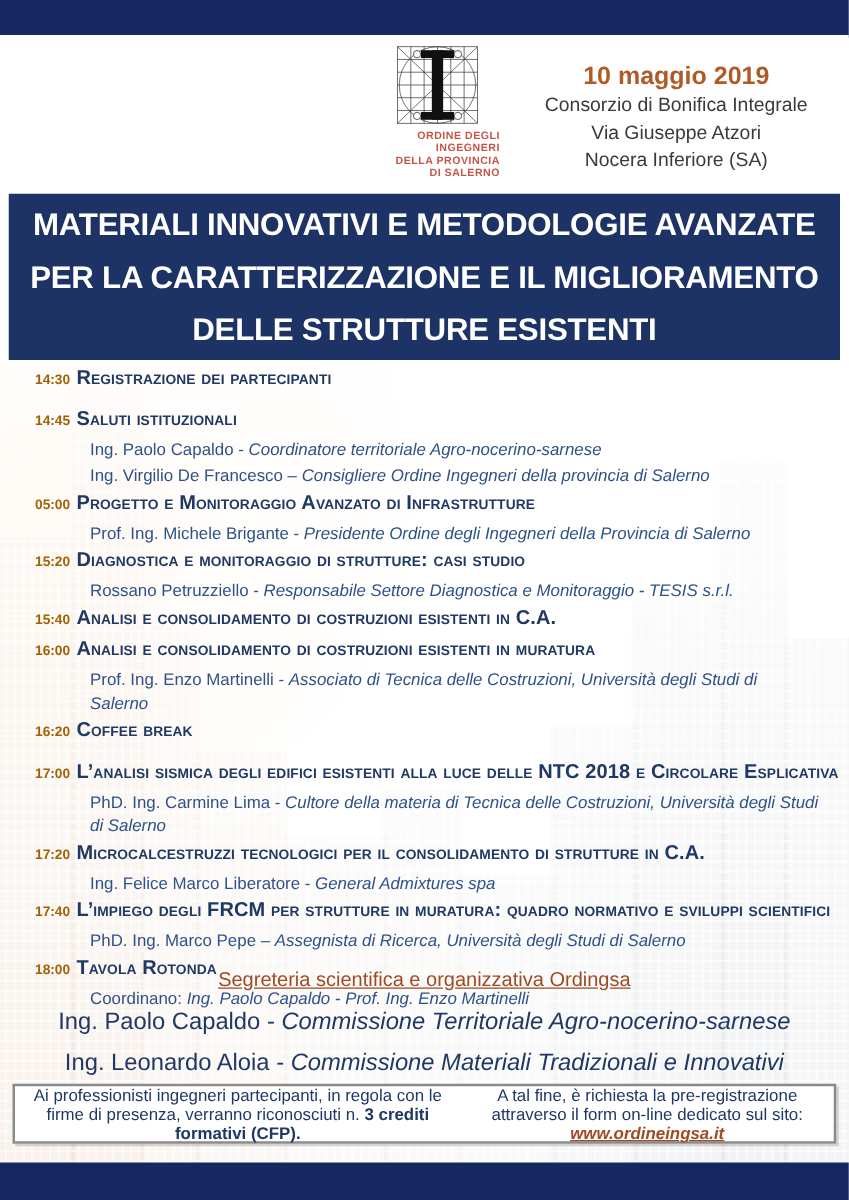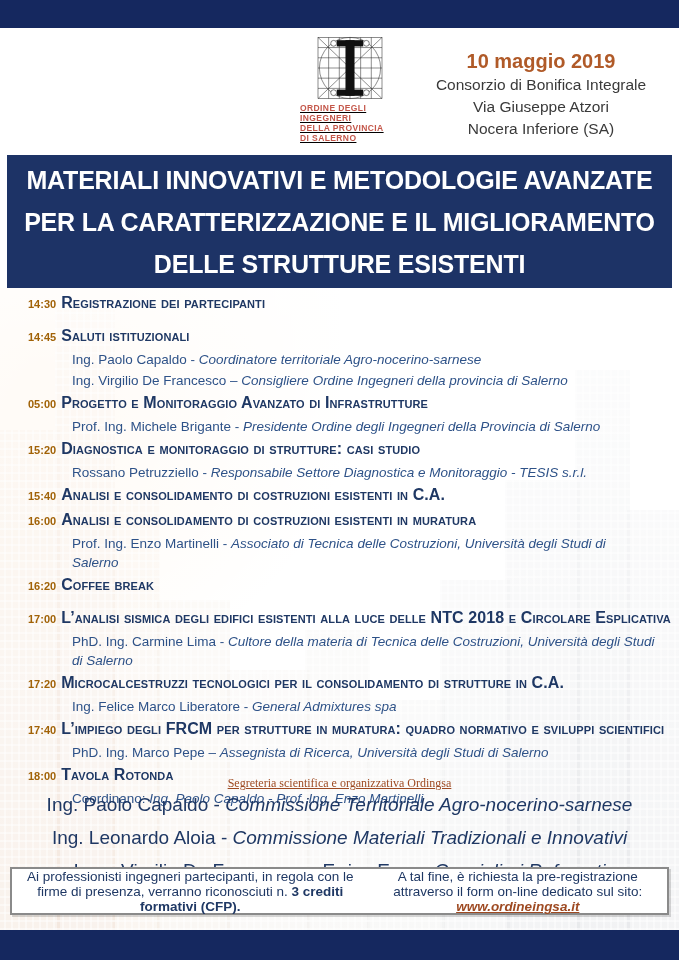--- a/index.html
+++ b/index.html
@@ -8,21 +8,21 @@
     background:#ffffff;
     font-family:"Liberation Sans",sans-serif;
     -webkit-font-smoothing:antialiased;
   }
   .accent-bar{position:absolute;left:0;width:679px;background:#15285f;}
   .accent-bar.top{top:0;height:28px;border-bottom:2px solid #3a5182;}
   .accent-bar.bottom{bottom:0;height:30px;}
 
   
   .header{position:absolute;top:28px;left:0;width:679px;height:127px;background:#fff;}
-  .logo{position:absolute;left:300px;top:8px;width:100px;text-align:left;text-decoration:underline;}
+  .logo{position:absolute;left:300px;top:8px;width:100px;text-align:right;}
   .logo svg{display:block;margin:0 auto;}
   .logo-caption{margin-top:3px;color:#c4574a;font-size:8.5px;line-height:10px;font-weight:bold;letter-spacing:.4px;}
   .event-info{position:absolute;right:8px;top:20px;width:260px;text-align:center;}
   .event-date{color:#b05a28;font-weight:bold;font-size:20px;line-height:26px;}
   .event-line{color:#3a3a3a;font-size:15.5px;line-height:22px;}
 
   
   .banner{
     position:absolute;top:155px;left:7px;width:665px;height:133px;box-sizing:border-box;
     background:#1d3366;color:#fff;display:flex;flex-direction:column;justify-content:center;
@@ -46,21 +46,21 @@
   .item.gap{margin-bottom:10px;}
   .item-head{line-height:21px;white-space:nowrap;}
   .time{color:#a16207;font-weight:bold;font-size:11px;margin-right:5px;}
   .topic{color:#1f3864;font-weight:bold;font-variant:small-caps;font-size:16px;letter-spacing:.1px;}
   .topic.plain{font-variant:normal;font-size:15px;}
   .speaker{color:#2e5288;font-size:13.5px;line-height:19px;margin-top:2px;padding-left:44px;}
   .speaker em{font-style:italic;}
 
   
   .secretariat{position:absolute;top:776px;left:0;width:679px;text-align:center;}
-  .seg-heading{color:#9e4a22;font-size:12px;text-decoration:underline;margin-bottom:3px;font-family:Liberation Serif, serif;}
+  .seg-heading{color:#9e4a22;font-size:16px;text-decoration:underline;margin-bottom:13px;}
   .seg-line{color:#1f3864;font-size:19px;margin-bottom:11px;}
   .seg-line em{font-style:italic;}
 
   
   .credits-box{
     position:absolute;top:867px;left:10px;width:659px;height:48px;box-sizing:border-box;
     background:#fff;border:2px solid #8a8a8a;box-shadow:2px 2px 0 rgba(0,0,0,.15);
     display:flex;flex-direction:row;justify-content:space-evenly;
     text-align:center;color:#1f3864;font-size:13.5px;
   }

